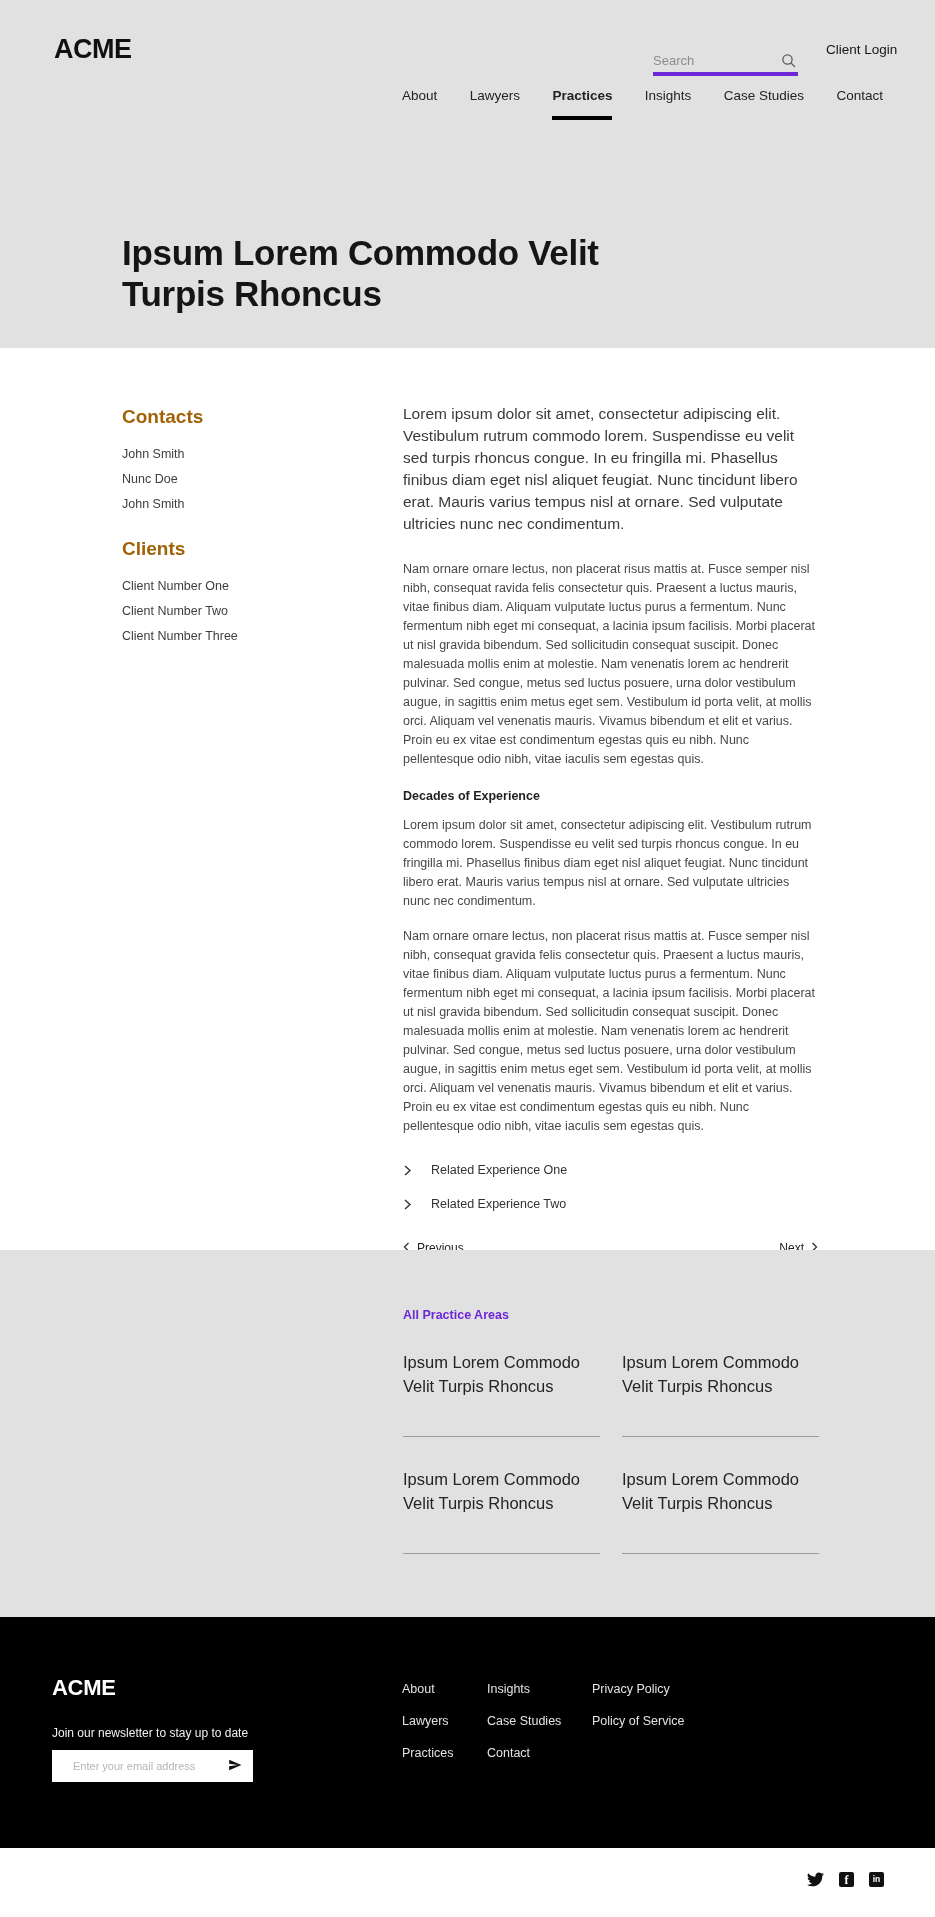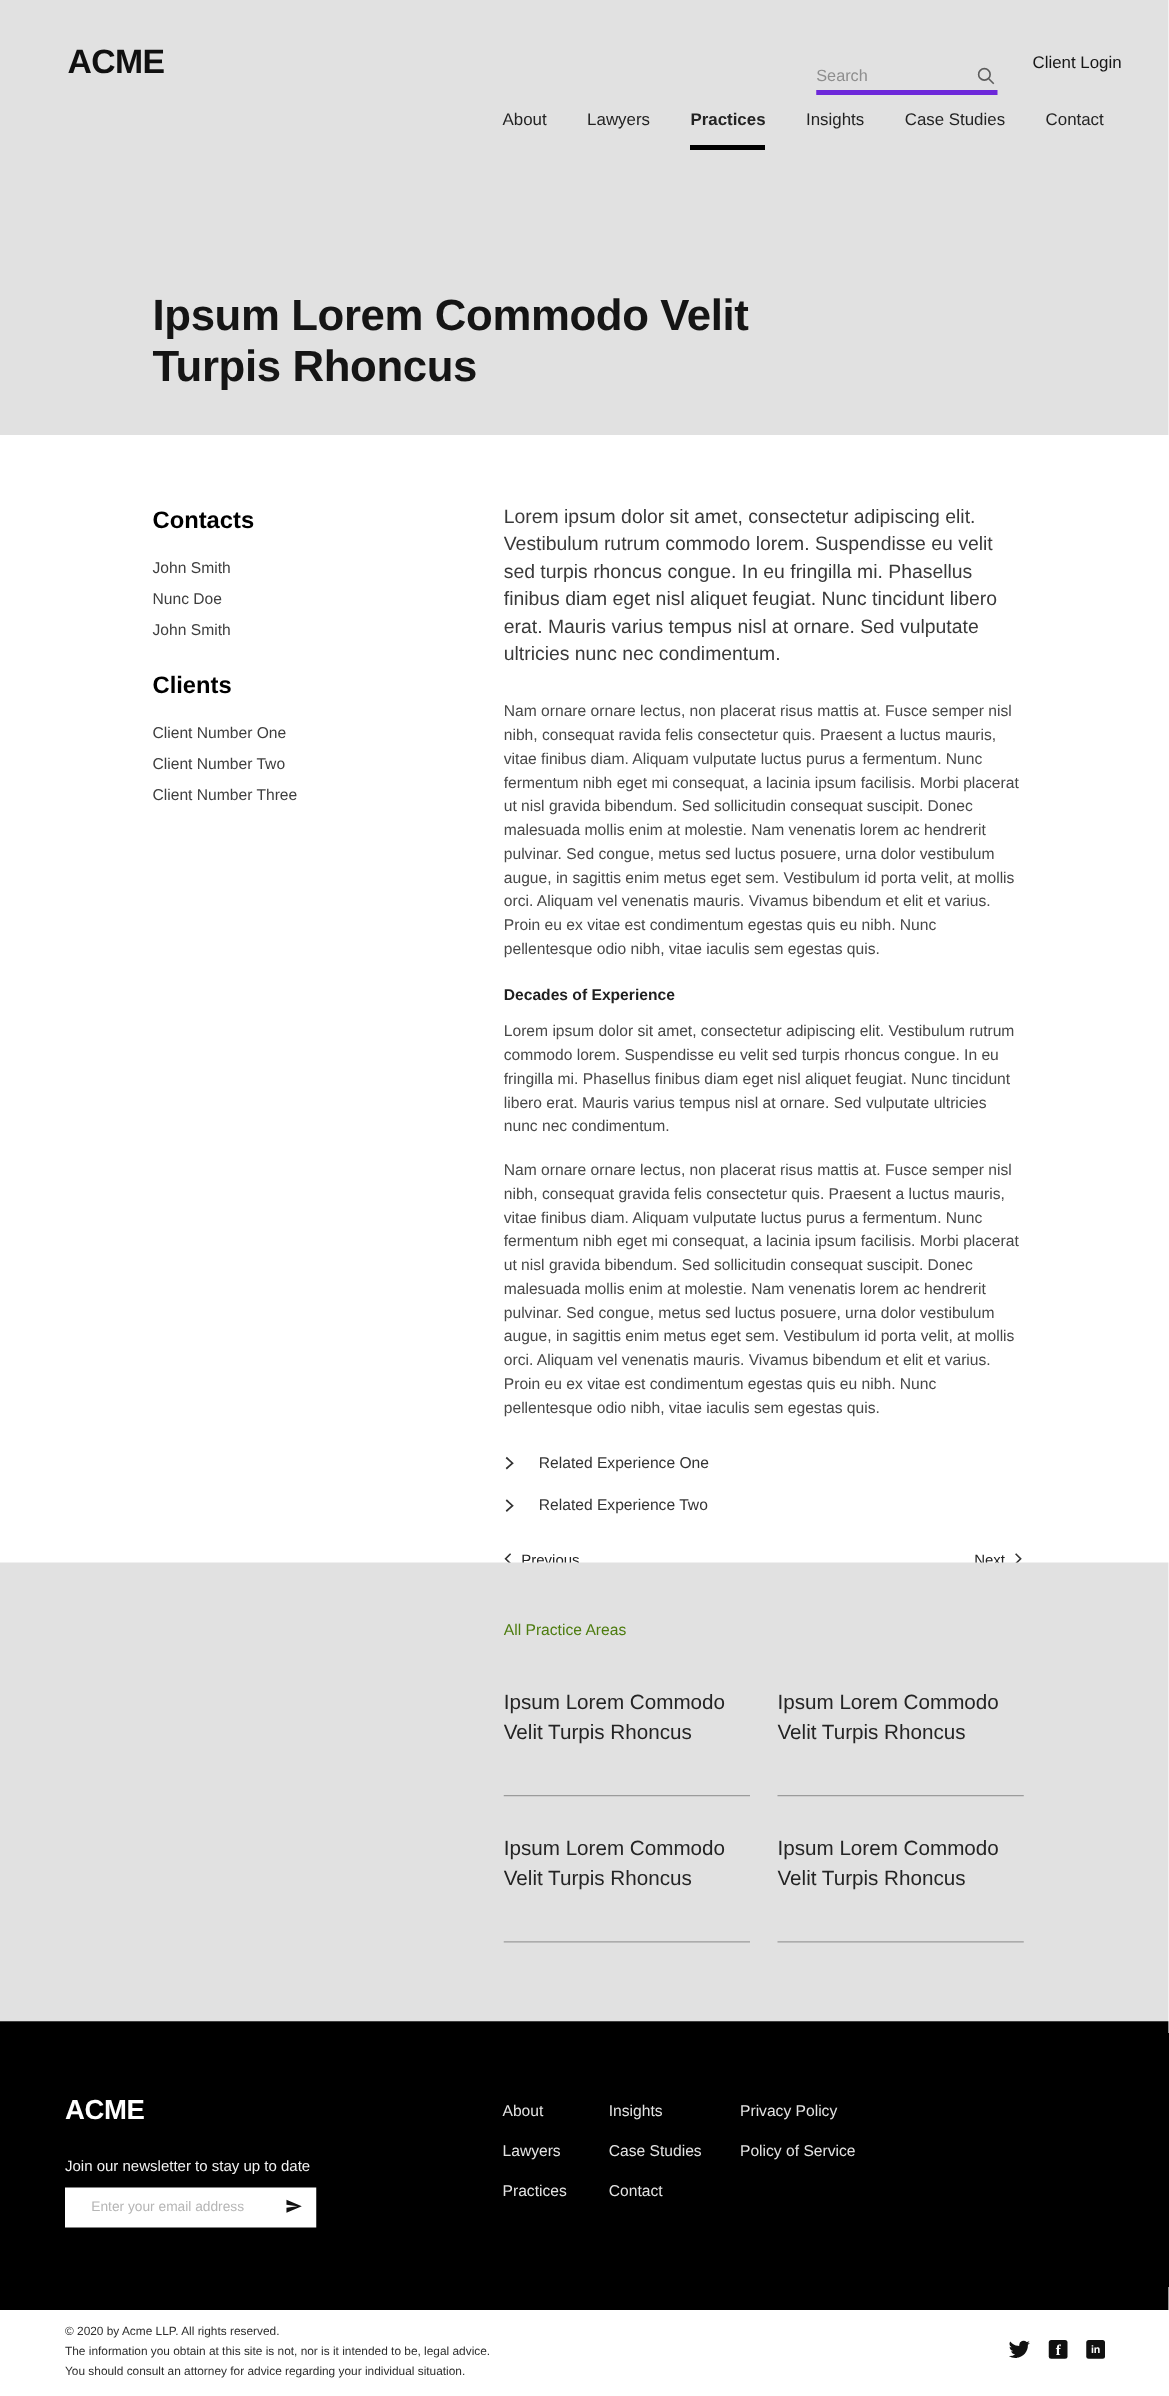--- a/index.html
+++ b/index.html
@@ -16,40 +16,40 @@
   .search .mag { position:absolute; right:1px; top:7px; }
   .client-login { position:absolute; left:826px; top:42px; font-size:13.5px; color:#161616; text-decoration:none; cursor:pointer;text-align:center; }
   .nav { position:absolute; left:402px; top:88px; width:481px; display:flex; justify-content:space-between; }
   .nav-item { font-size:13.5px; color:#232323; padding-bottom:13px; text-decoration:none; cursor:pointer; }
   .nav-item.active { font-weight:700; border-bottom:4px solid #000; }
   .hero-title { position:absolute; left:122px; top:232px; width:520px; font-size:35px; line-height:41px; font-weight:700; letter-spacing:-0.3px; color:#151515; }
 
   
   .content { position:absolute; left:0; top:348px; width:935px; height:902px; background:#fff; }
   .sidebar { position:absolute; left:122px; top:58px; width:250px; }
-  .side-heading { font-size:19px; font-weight:700; color:#000000; margin-bottom:19px; }
+  .side-heading { font-size:19px; font-weight:700; color:#a16207; margin-bottom:19px; }
   .side-link { display:block; font-size:12.5px; color:#3e3e3e; margin-bottom:11px; text-decoration:none; cursor:pointer; }
   .side-group-clients { margin-top:27px; }
   .main { position:absolute; left:403px; top:55px; width:415px; }
   .lead { font-size:15.5px; line-height:22px; color:#3a3a3a; margin-bottom:25px; }
   .para { font-size:12.5px; line-height:19px; color:#484848; }
   .para-1 { margin-bottom:20px; }
   .subheading { font-size:12.5px; font-weight:700; color:#1f1f1f; margin-bottom:13px; }
   .para-2 { margin-bottom:16px; }
   .para-3 { margin-bottom:27px; }
   .related-heading { font-size:22px; font-weight:700; letter-spacing:-0.2px; color:#161616; margin-bottom:21px; }
   .related-item { display:flex; align-items:center; font-size:12.5px; color:#333; margin-bottom:20px; text-decoration:none; cursor:pointer; }
   .related-item .chev { margin-right:19px; display:flex; }
   .pagination { display:flex; justify-content:space-between; align-items:center; margin-top:30px; }
   .page-link { display:flex; align-items:center; gap:7px; font-size:12px; color:#222; cursor:pointer; }
   .page-link .lbl { text-decoration:underline; text-underline-offset:3px; }
 
   
   .practices { position:absolute; left:0; top:1250px; width:935px; height:367px; background:#e1e1e1; }
-  .pa-label { position:absolute; left:403px; top:47px; font-size:12.5px; color:#4d7c0f; }
+  .pa-label { position:absolute; left:403px; top:58px; font-size:12.5px; color:#6d28d9;font-weight:bold; }
   .pa-grid { position:absolute; left:403px; top:100px; width:416px; display:grid; grid-template-columns:1fr 1fr; column-gap:22px; row-gap:30px; }
   .pa-card { height:87px; border-bottom:1px solid #9b9b9b; font-size:16.5px; line-height:24px; color:#242424; cursor:pointer; }
 
   
   .footer { position:absolute; left:0; top:1617px; width:935px; height:231px; background:#000; }
   .footer-logo { position:absolute; left:52px; top:58px; font-size:22px; font-weight:700; letter-spacing:-0.3px; color:#fff; }
   .newsletter-label { position:absolute; left:52px; top:109px; font-size:12px; color:#f2f2f2; }
   .newsletter-form { position:absolute; left:52px; top:133px; width:201px; height:32px; background:#fff; display:flex; align-items:center; padding:0 11px 0 21px; }
   .newsletter-form input { flex:1; min-width:0; border:none; outline:none; font-size:11px; color:#333; font-family:inherit; background:transparent; }
   .newsletter-form input::placeholder { color:#b5b5b5; }
@@ -196,25 +196,20 @@
       <a class="flink">Case Studies</a>
       <a class="flink">Contact</a>
     </div>
     <div class="fcol fcol-3">
       <a class="flink">Privacy Policy</a>
       <a class="flink">Policy of Service</a>
     </div>
   </footer>
 
   <section class="bottombar">
-    <div class="legal">
-      <div>© 2020 by Acme LLP. All rights reserved.</div>
-      <div>The information you obtain at this site is not, nor is it intended to be, legal advice.</div>
-      <div>You should consult an attorney for advice regarding your individual situation.</div>
-    </div>
     <div class="socials">
       <span class="tw">
         <svg width="17" height="15" viewBox="0 0 24 20" fill="#111">
             <path d="M23.9 2.4a9.8 9.8 0 01-2.8.8A4.9 4.9 0 0023.3.5c-.9.6-2 1-3.1 1.2A4.9 4.9 0 0011.8 5c0 .4 0 .8.1 1.1A14 14 0 011.7 1a4.9 4.9 0 001.5 6.6 4.9 4.9 0 01-2.2-.6v.1a4.9 4.9 0 004 4.8 5 5 0 01-2.3.1 4.9 4.9 0 004.6 3.4A9.9 9.9 0 010 17.4a14 14 0 007.6 2.2c9 0 14-7.5 14-14v-.7a10 10 0 002.3-2.5z"></path>
           </svg>
       </span>
       <span class="social-sq fb">f</span>
       <span class="social-sq li">in</span>
     </div>
   </section>

